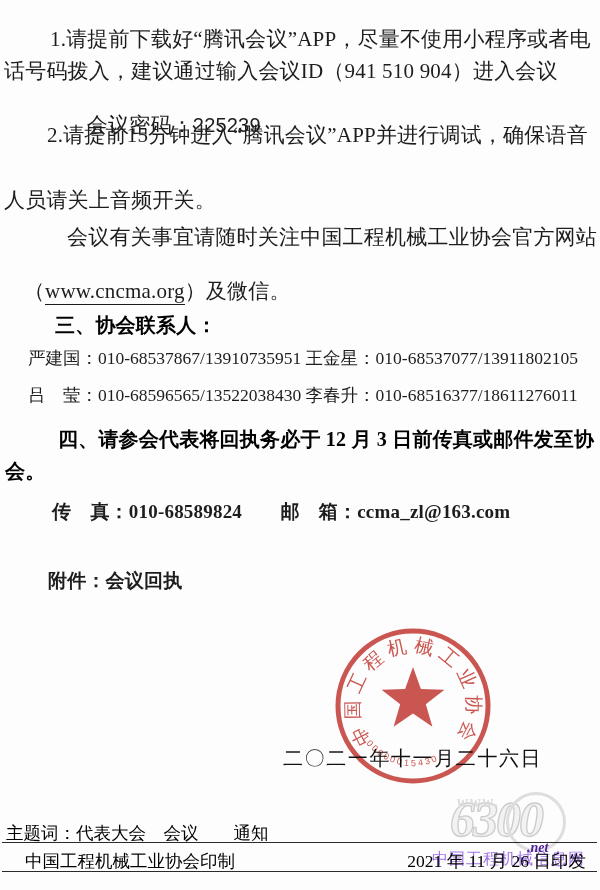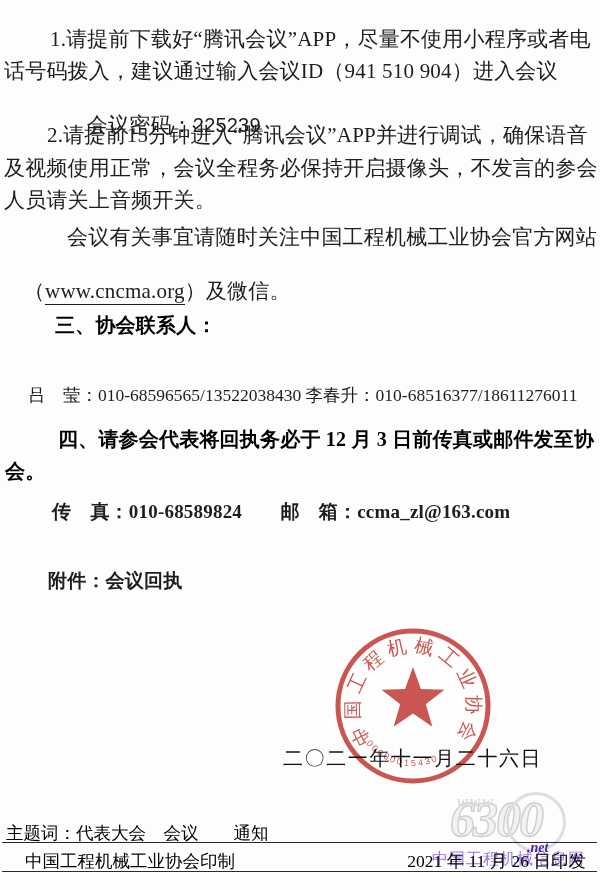--- a/index.html
+++ b/index.html
@@ -35,30 +35,30 @@
 <div class="page">
 
   <div class="line" style="left:50px;top:28px">1.请提前下载好“腾讯会议”APP，尽量不使用小程序或者电</div>
   <div class="line" style="left:4px;top:60px">话号码拨入，建议通过输入会议ID（941 510 904）进入会议</div>
 
   <div class="line" style="left:65px;top:91px">
     <span>会议密码：</span><span class="sans-num">225239</span>
   </div>
 
   <div class="line" style="left:47px;top:124px">2.请提前15分钟进入“腾讯会议”APP并进行调试，确保语音</div>
-  <div class="line" style="left:4px;top:157px">及视频使用正常，会议全程务必保持开启摄像头，不发言的参会</div>
   <div class="line" style="left:4px;top:189px">人员请关上音频开关。</div>
 
   <div class="line" style="left:67px;top:226px">会议有关事宜请随时关注中国工程机械工业协会官方网站</div>
   <div class="line" style="left:2px;top:257px">
     <span>（</span><span class="url-underline">www.cncma.org</span><span>）及微信。</span>
   </div>
 
   <div class="line bold" style="left:55px;top:314px">三、协会联系人：</div>
 
+  <div class="line sm" style="left:28px;top:347px">严建国：010-68537867/13910735951 王金星：010-68537077/13911802105</div>
   <div class="line sm" style="left:28px;top:384px">吕　莹：010-68596565/13522038430 李春升：010-68516377/18611276011</div>
 
   <div class="line bold" style="left:58px;top:428px">四、请参会代表将回执务必于 12 月 3 日前传真或邮件发至协</div>
   <div class="line bold" style="left:5px;top:460px">会。</div>
 
   <div class="line mid" style="left:52px;top:500px">传　真：010-68589824　　邮　箱：ccma_zl@163.com</div>
 
   <div class="line mid" style="left:48px;top:569px">附件：会议回执</div>
 
   <svg class="seal" viewBox="0 0 172 172">

